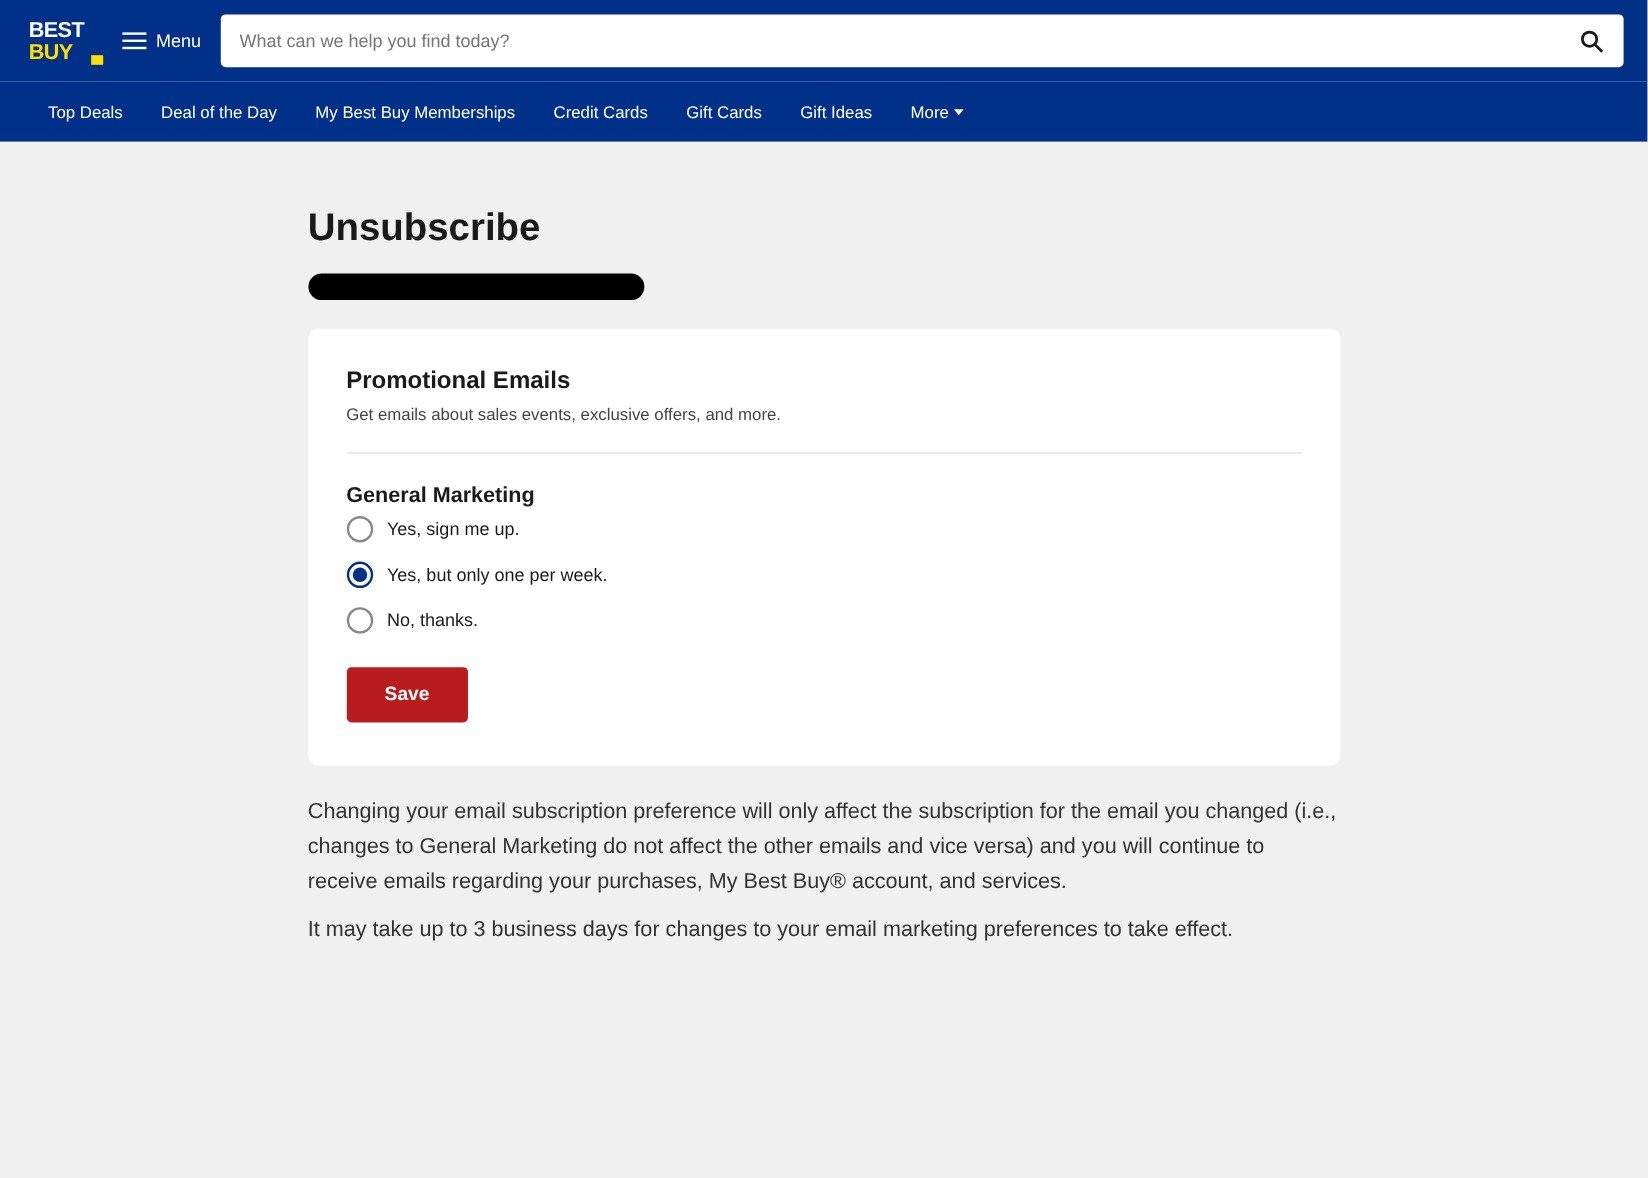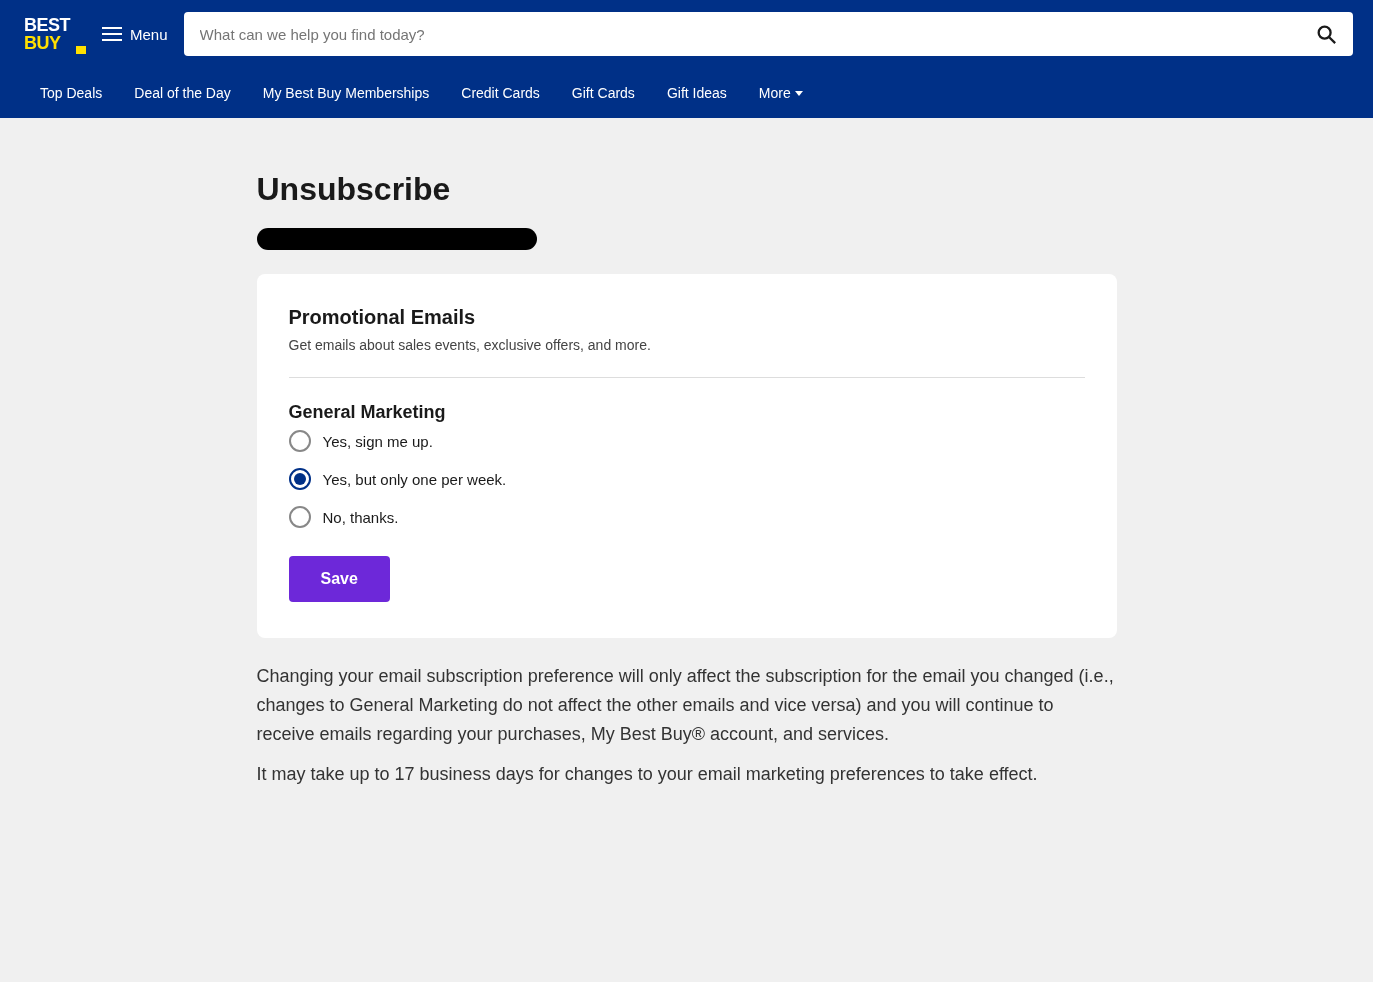--- a/index.html
+++ b/index.html
@@ -212,21 +212,21 @@
       width: 12px;
       height: 12px;
       border-radius: 50%;
       background: #003087;
     }
     .radio-label {
       font-size: 15px;
       color: #1a1a1a;
     }
     .save-btn {
-      background: #6d28d9;
+      background: #b91c1c;
       color: #fff;
       border: none;
       border-radius: 4px;
       padding: 14px 32px;
       font-size: 16px;
       font-weight: 700;
       cursor: pointer;
     }
 
     
@@ -327,15 +327,15 @@
       </label>
     </div>
 
     <button class="save-btn">
       <span>Save</span>
     </button>
   </div>
 
   <div class="footer-notes">
     <p class="footer-note">Changing your email subscription preference will only affect the subscription for the email you changed (i.e., changes to General Marketing do not affect the other emails and vice versa) and you will continue to receive emails regarding your purchases, My Best Buy® account, and services.</p>
-    <p class="footer-note">It may take up to 17 business days for changes to your email marketing preferences to take effect.</p>
+    <p class="footer-note">It may take up to 3 business days for changes to your email marketing preferences to take effect.</p>
   </div>
 </main>
 
 </body></html>

